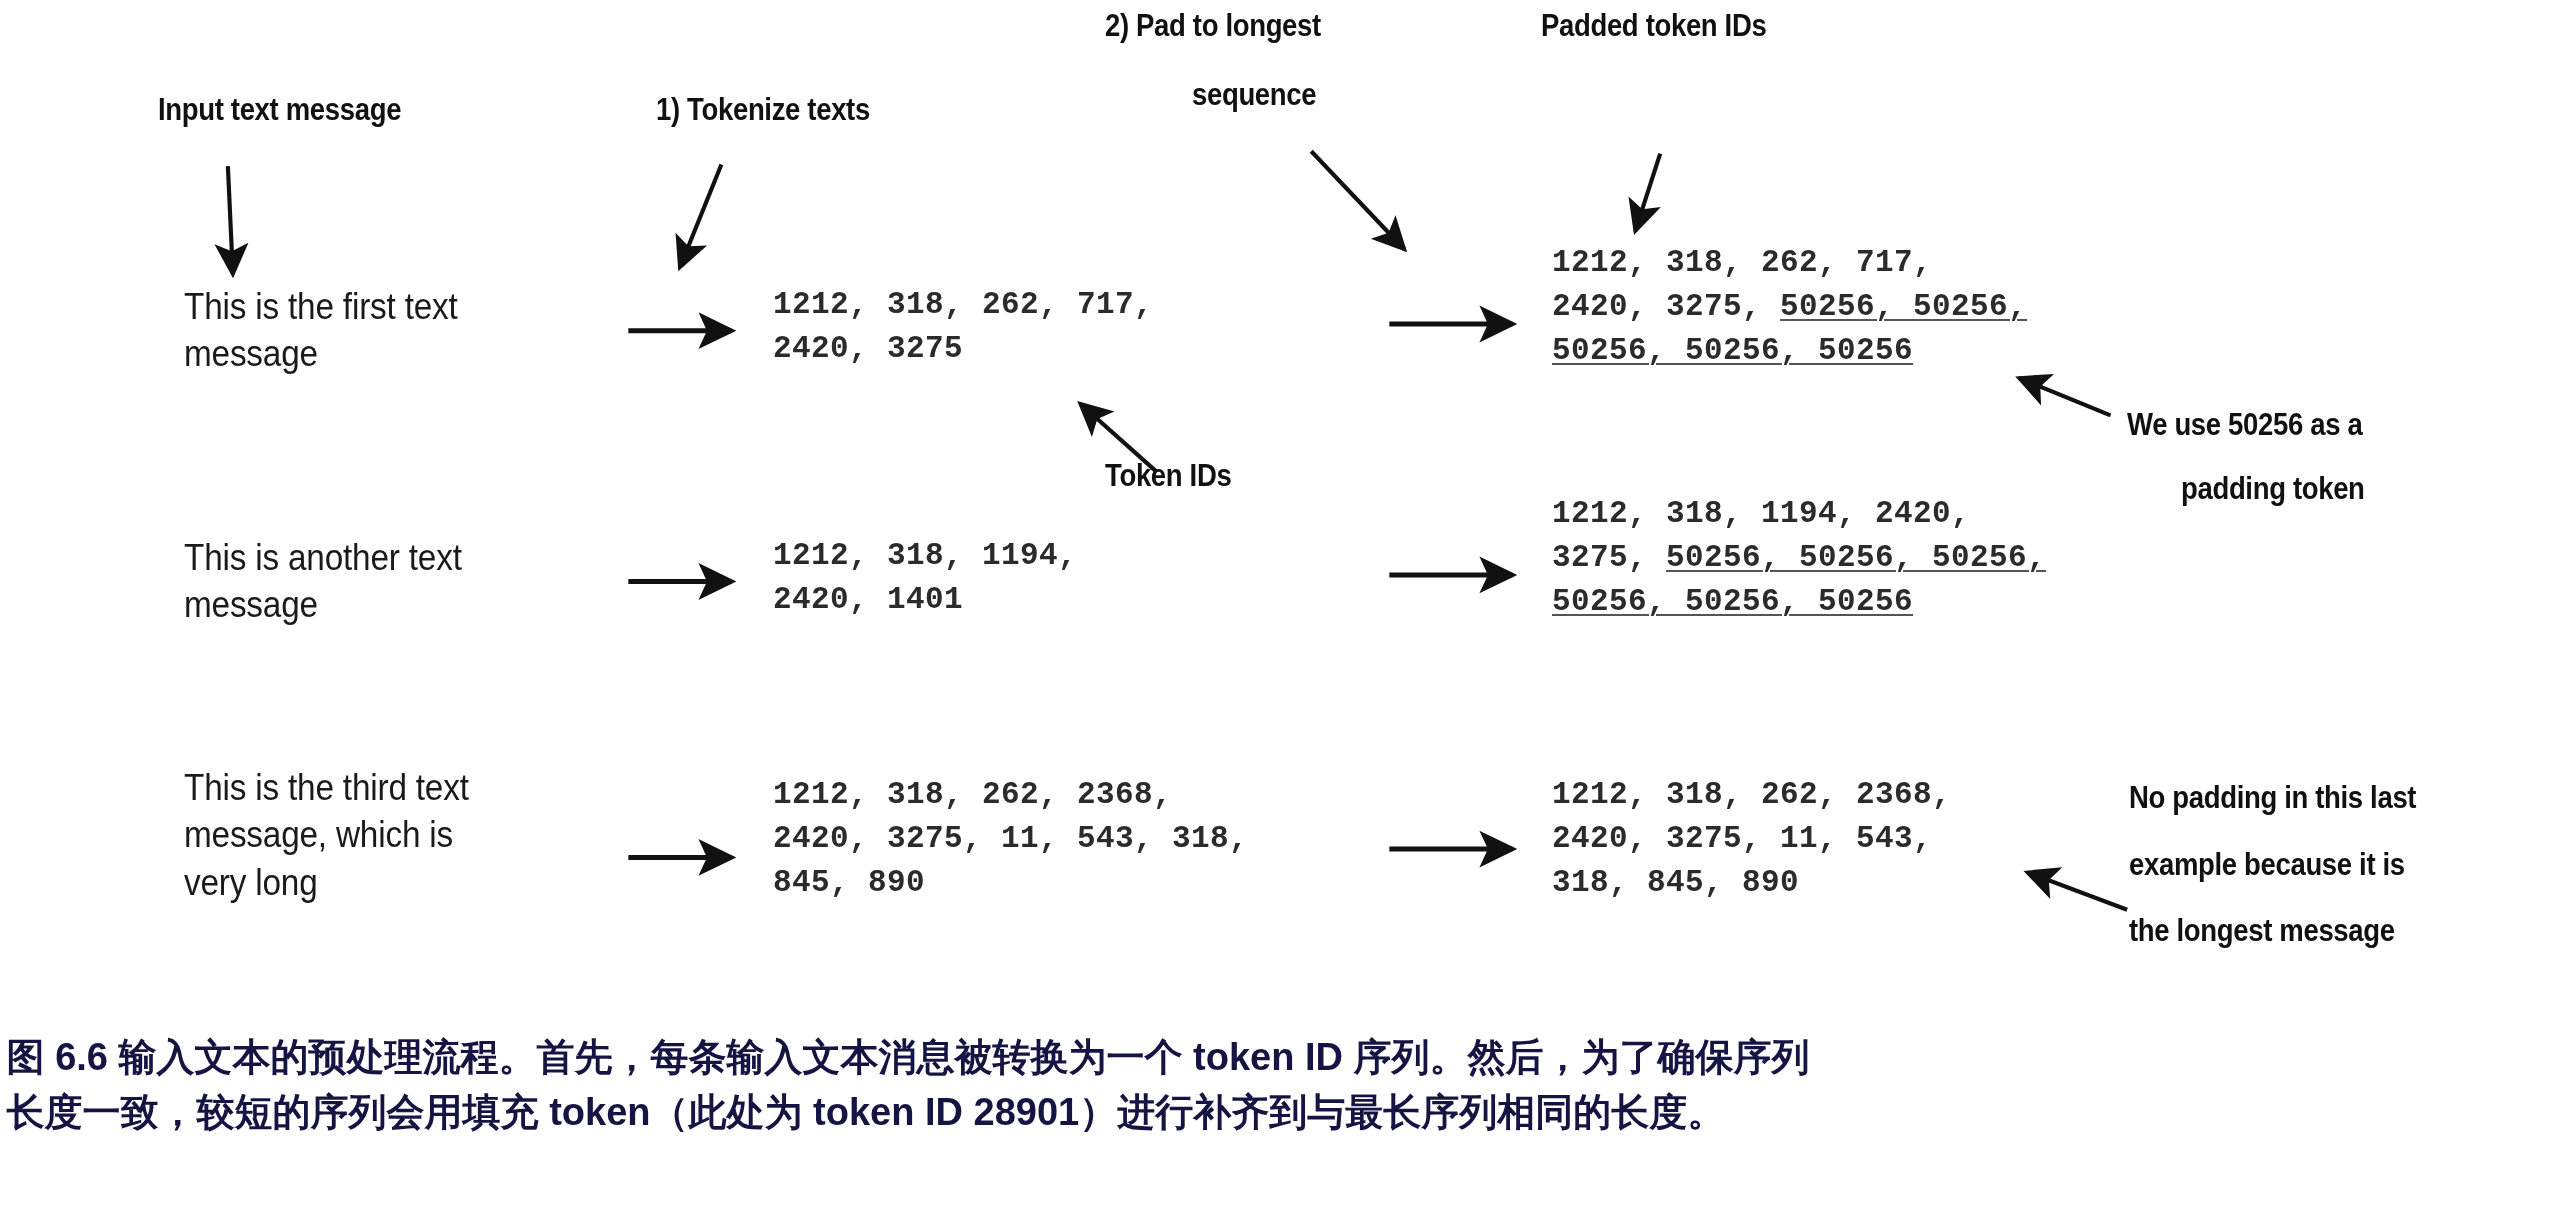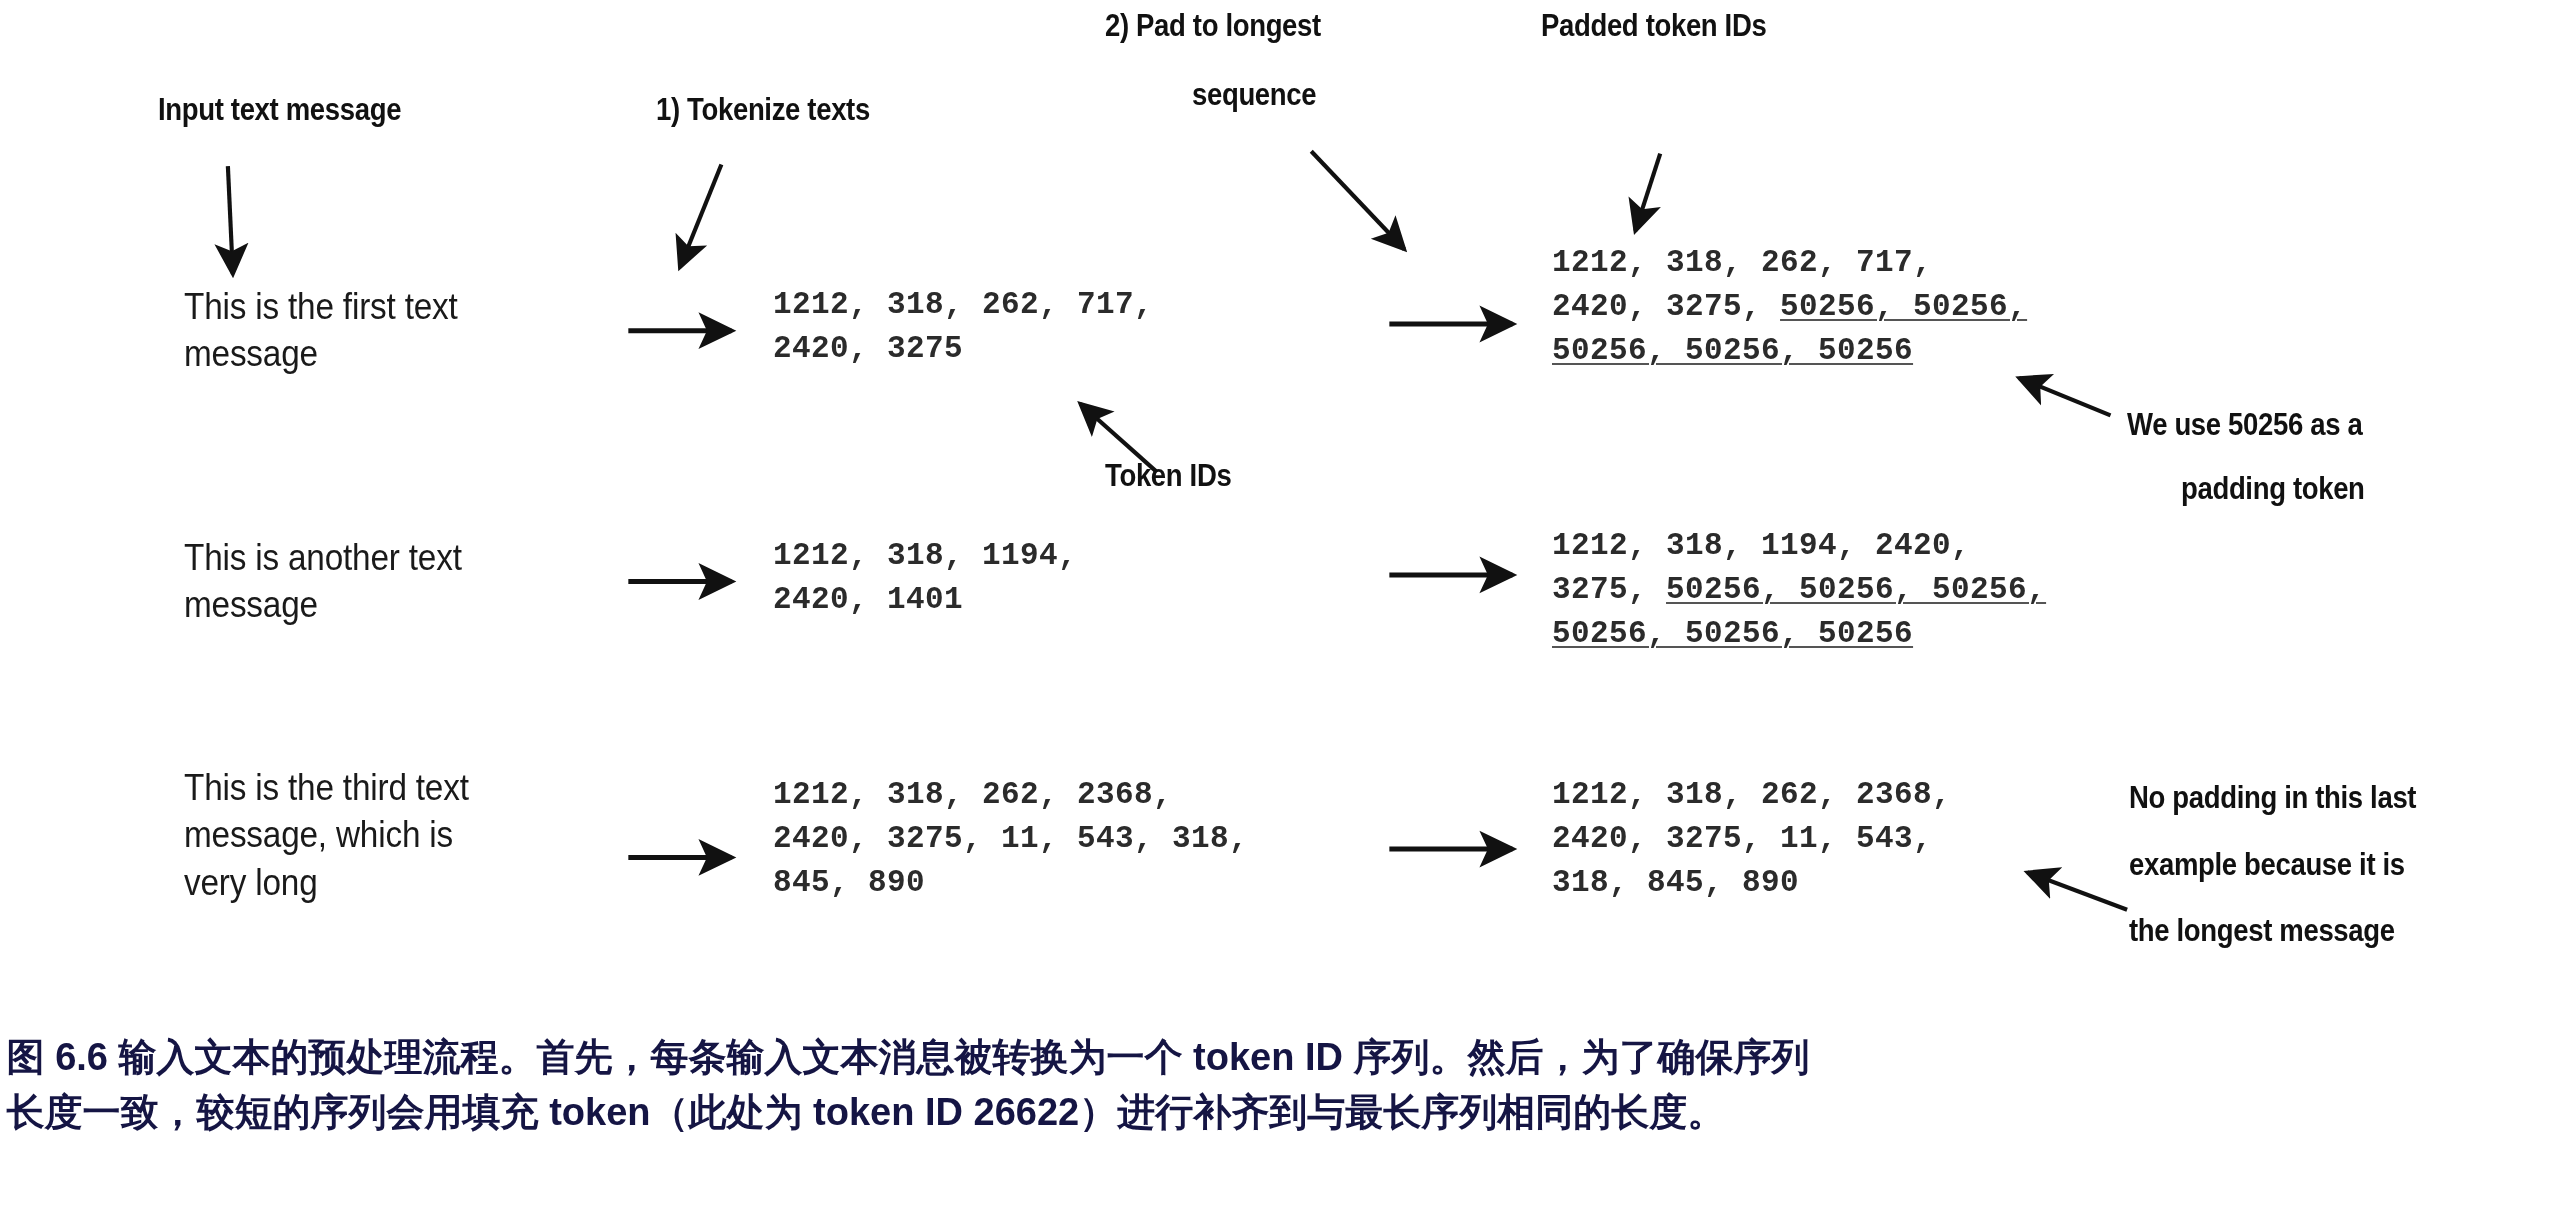--- a/index.html
+++ b/index.html
@@ -179,21 +179,21 @@
   <div class="ids" style="left:1552px; top:241px;"><span>1212, 318, 262, 717,
 2420, 3275, </span><span class="pad">50256, 50256,
 50256, 50256, 50256</span></div>
 
   <div class="msg" style="left:184px; top:534px;">This is another text
 message</div>
 
   <div class="ids" style="left:773px; top:534px;">1212, 318, 1194,
 2420, 1401</div>
 
-  <div class="ids" style="left:1552px; top:492px;margin-top:32px;"><span>1212, 318, 1194, 2420,
+  <div class="ids" style="left:1552px; top:492px;"><span>1212, 318, 1194, 2420,
 3275, </span><span class="pad">50256, 50256, 50256,
 50256, 50256, 50256</span></div>
 
   <div class="msg" style="left:184px; top:764px;">This is the third text
 message, which is
 very long</div>
 
   <div class="ids" style="left:773px; top:773px;">1212, 318, 262, 2368,
 2420, 3275, 11, 543, 318,
 845, 890</div>
@@ -209,17 +209,17 @@
   <div class="hdr" style="left:2181px; top:470px;">padding token</div>
 
   <div class="hdr" style="left:2129px; top:779px;">No padding in this last</div>
 
   <div class="hdr" style="left:2129px; top:846px;">example because it is</div>
 
   <div class="hdr" style="left:2129px; top:912px;">the longest message</div>
 
   <div class="caption">
     <span class="ln">图 6.6 输入文本的预处理流程。首先，每条输入文本消息被转换为一个 token ID 序列。然后，为了确保序列</span>
-    <span class="ln">长度一致，较短的序列会用填充 token（此处为 token ID 26622）进行补齐到与最长序列相同的长度。</span>
+    <span class="ln">长度一致，较短的序列会用填充 token（此处为 token ID 28901）进行补齐到与最长序列相同的长度。</span>
   </div>
 
 </div>
 
 
 </body></html>

